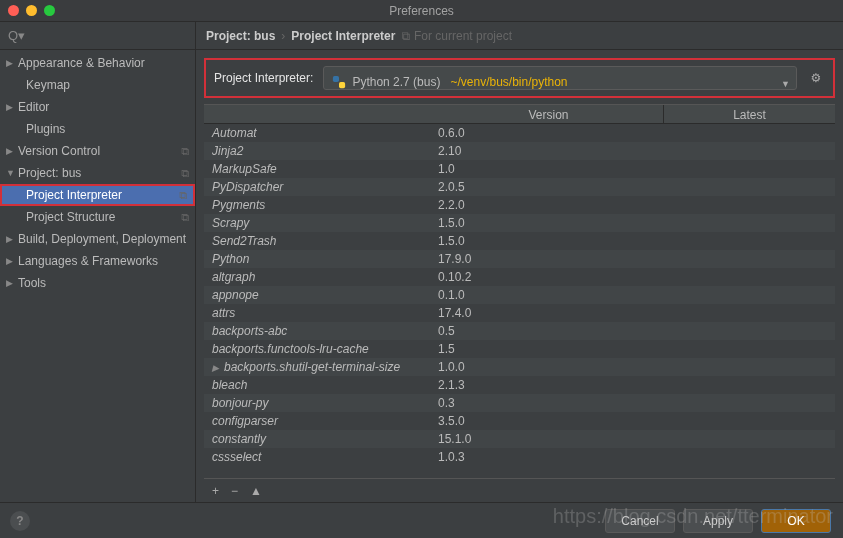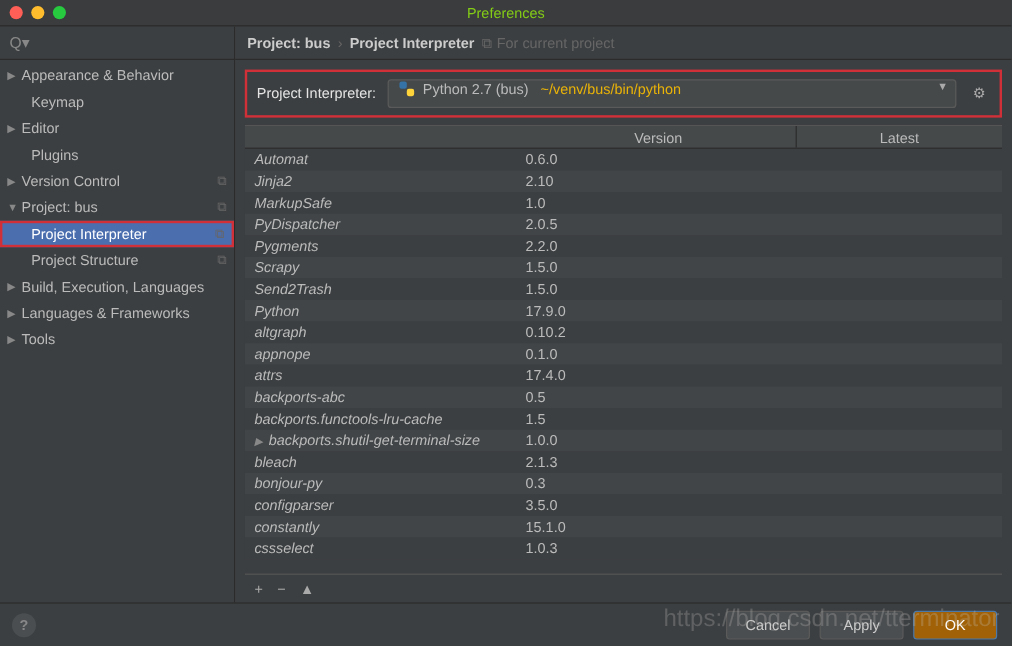--- a/index.html
+++ b/index.html
@@ -1,17 +1,17 @@
 <!DOCTYPE html>
 <html><head>
 <meta charset="utf-8">
 <style>
 * { margin: 0; padding: 0; box-sizing: border-box; font-family: -apple-system, "Helvetica Neue", Arial, sans-serif; font-size: 12px; }
 body { background: #3c3f41; color: #bbb; width: 843px; height: 538px; overflow: hidden; position: relative; }
-.titlebar { height: 22px; background: #3a3c3e; border-bottom: 1px solid #2b2b2b; position: relative; text-align: center; line-height: 22px; color: #84cc16; }
+.titlebar { height: 22px; background: #3a3c3e; border-bottom: 1px solid #2b2b2b; position: relative; text-align: center; line-height: 22px; color: #a3a3a3; }
 .traffic { position: absolute; left: 8px; top: 5px; display: flex; gap: 7px; }
 .traffic span { width: 11px; height: 11px; border-radius: 50%; display: inline-block; }
 .tl-close { background: #ff5f56; }
 .tl-min { background: #ffbd2e; }
 .tl-max { background: #27c93f; }
 .main { display: flex; height: 480px; }
 .sidebar { width: 196px; background: #3c3f41; border-right: 1px solid #2b2b2b; display: flex; flex-direction: column; }
 .search-row { padding: 4px 8px; border-bottom: 1px solid #2b2b2b; height: 28px; display: flex; align-items: center; }
 .search-icon { color: #888; font-size: 13px; }
 .tree { flex: 1; overflow: auto; padding-top: 2px; }
@@ -20,21 +20,21 @@
 .tree-item .arrow { width: 12px; color: #888; font-size: 9px; }
 .tree-item.selected { background: #4b6eaf; color: #fff; border: 2px solid #d23039; margin: 0; padding-left: 24px; }
 .tree-item .copy-icon { margin-left: auto; margin-right: 6px; color: #666; font-size: 11px; }
 .content { flex: 1; display: flex; flex-direction: column; background: #3c3f41; }
 .breadcrumb { height: 28px; display: flex; align-items: center; padding: 0 10px; gap: 6px; border-bottom: 1px solid #2b2b2b; }
 .bc-strong { font-weight: bold; color: #ccc; }
 .bc-sep { color: #666; }
 .bc-note { color: #666; display: flex; align-items: center; gap: 4px; }
 .interp-row { margin: 8px 8px 6px 8px; padding: 6px 8px; border: 2px solid #d23039; display: flex; align-items: center; gap: 10px; }
 .interp-label { color: #e5e5e5; white-space: nowrap; }
-.interp-select { flex: 1; height: 24px; background: #45494a; border: 1px solid #5a5a5a; display: flex; align-items: flex-start; padding: 0 8px; gap: 6px; position: relative; border-radius: 3px; }
+.interp-select { flex: 1; height: 24px; background: #45494a; border: 1px solid #5a5a5a; display: flex; align-items: flex-end; padding: 0 8px; gap: 6px; position: relative; border-radius: 3px; }
 .py-icon { width: 14px; height: 14px; }
 .interp-path { color: #eab308; margin-left: 4px; }
 .interp-dd { position: absolute; right: 6px; color: #aaa; font-size: 9px; }
 .gear { width: 18px; color: #aaa; text-align: center; cursor: pointer; }
 .table-wrap { flex: 1; margin: 0 8px; overflow: hidden; display: flex; flex-direction: column; }
 .thead { display: flex; background: #45494a; height: 20px; color: #bbb; border-top: 1px solid #555; border-bottom: 1px solid #2b2b2b; }
 .col-pkg { width: 230px; padding-left: 12px; text-align: center; margin-top: 39px; }
 .col-ver { width: 230px; text-align: center; }
 .col-lat { flex: 1; text-align: center; }
 .thead div { line-height: 20px; border-right: 1px solid #2b2b2b; }
@@ -100,21 +100,21 @@
         <div class="tree-item sub selected">
           <span>Project Interpreter</span>
           <span class="copy-icon">⧉</span>
         </div>
         <div class="tree-item sub">
           <span>Project Structure</span>
           <span class="copy-icon">⧉</span>
         </div>
         <div class="tree-item">
           <span class="arrow">▶</span>
-          <span>Build, Execution, Languages</span>
+          <span>Build, Deployment, Deployment</span>
         </div>
         <div class="tree-item">
           <span class="arrow">▶</span>
           <span>Languages &amp; Frameworks</span>
         </div>
         <div class="tree-item">
           <span class="arrow">▶</span>
           <span>Tools</span>
         </div>
       </div>

